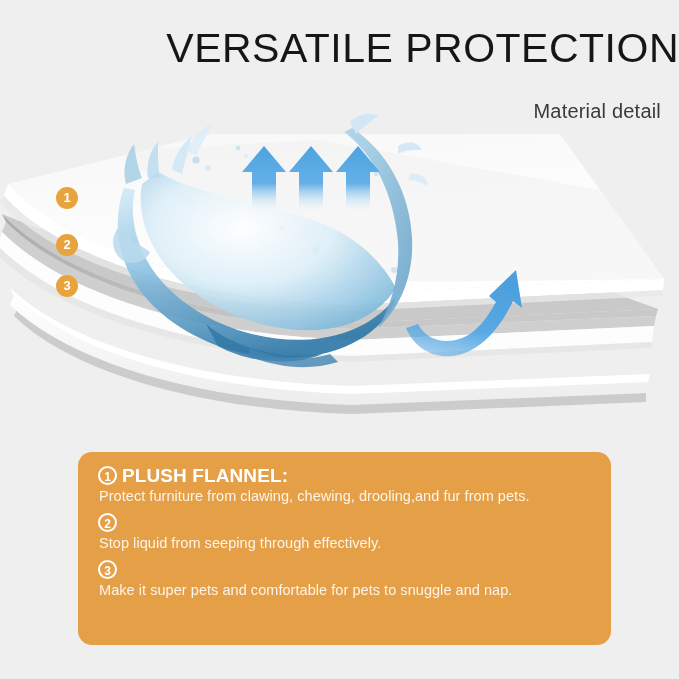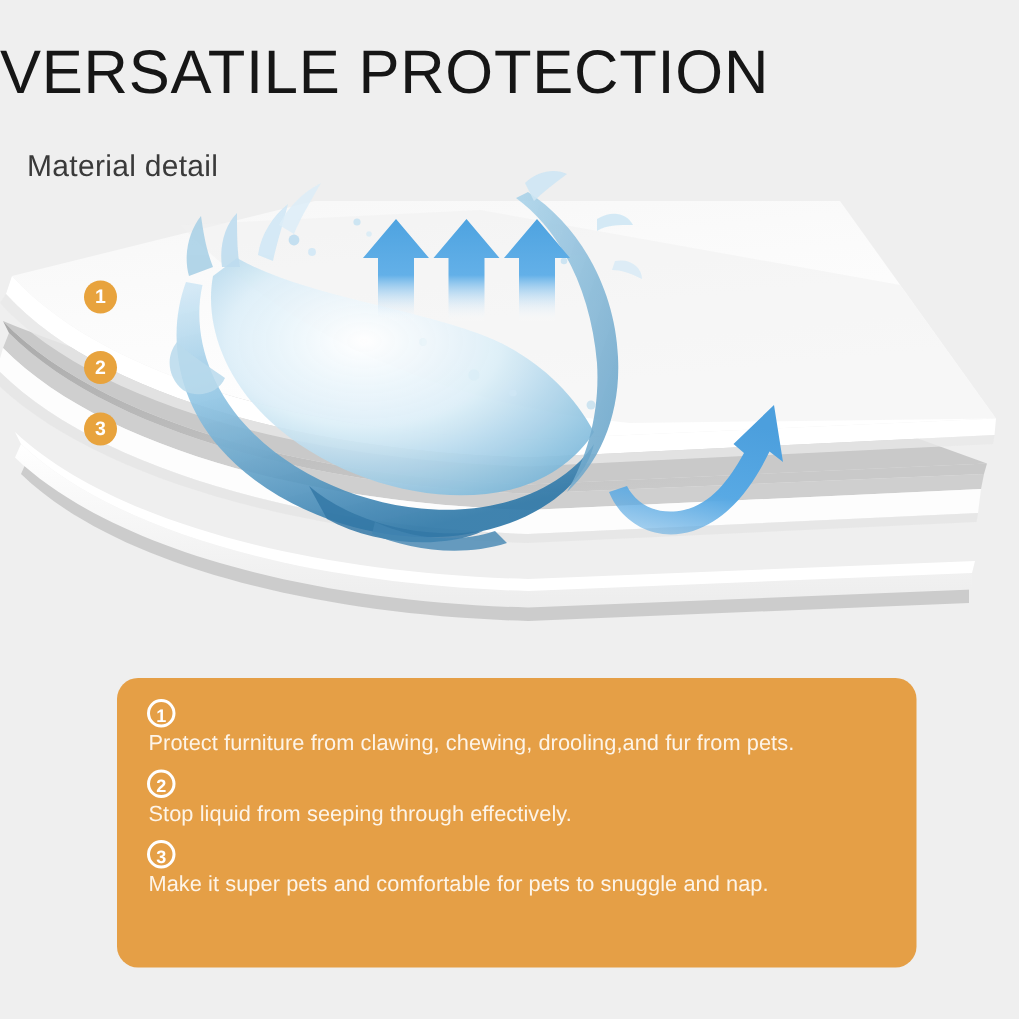--- a/index.html
+++ b/index.html
@@ -21,21 +21,21 @@
     height: 679px;
     background: #efefef;
   }
 
   
   .header {
     position: absolute;
     top: 0;
     left: 0;
     width: 679px;
-    text-align: left;
+    text-align: right;
   }
   .title {
     margin: 0;
     padding-top: 27px;
     font-size: 41px;
     font-weight: 400;
     letter-spacing: 0.5px;
     color: #161616;
     line-height: 1.05;
     font-family: "Liberation Sans", sans-serif;
@@ -276,20 +276,21 @@
     <div class="badge badge-1" style="top:77px;">1</div>
     <div class="badge badge-2" style="top:124px;">2</div>
     <div class="badge badge-3" style="top:165px;">3</div>
   </div>
 
   <div class="feature-panel">
 
     <div class="feature-item">
       <div class="feature-head">
         <span class="feature-num">1</span>
+        <span class="feature-title">PLUSH FLANNEL:</span>
       </div>
       <div class="feature-desc">Protect furniture from clawing, chewing, drooling,and fur from pets.</div>
     </div>
 
     <div class="feature-item">
       <div class="feature-head">
         <span class="feature-num">2</span>
       </div>
       <div class="feature-desc">Stop liquid from seeping through effectively.</div>
     </div>

